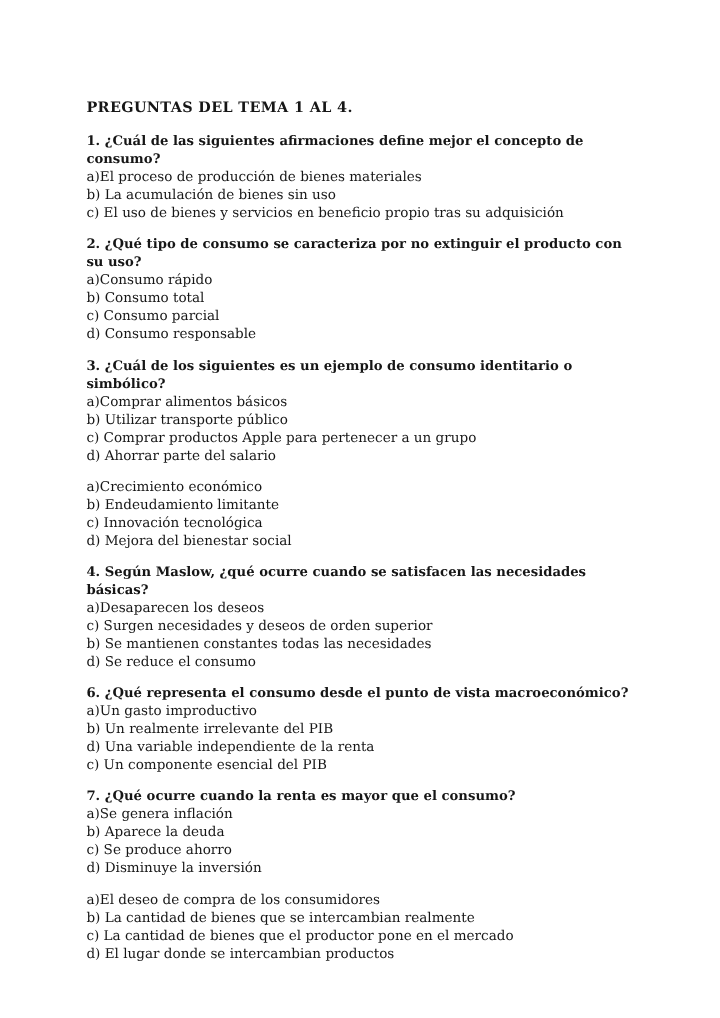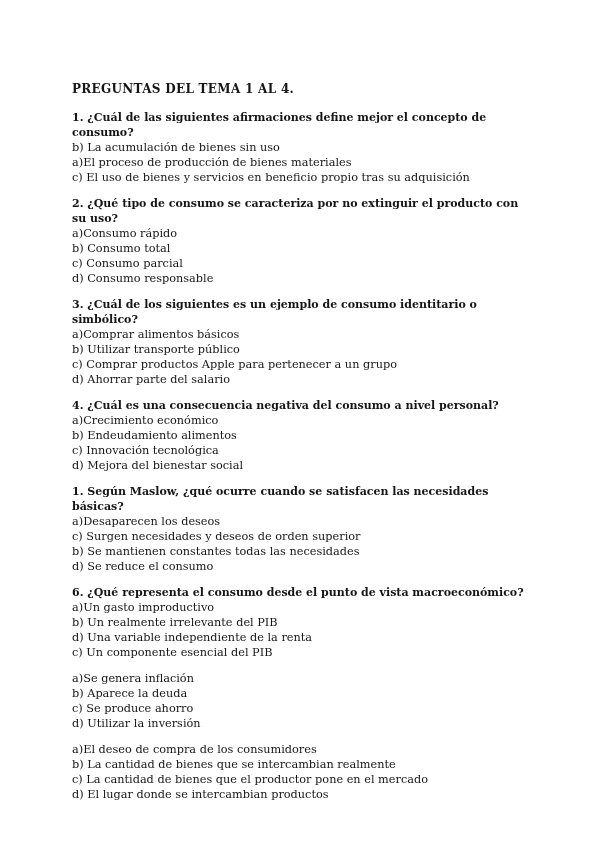--- a/index.html
+++ b/index.html
@@ -48,70 +48,70 @@
 </head>
 <body>
 
 <div class="page">
   <div class="content">
 
     <p class="doc-title">PREGUNTAS DEL TEMA 1 AL 4.</p>
 
     <div class="question-block">
       <p class="q-heading">1. ¿Cuál de las siguientes afirmaciones define mejor el concepto de consumo?</p>
+      <p class="q-option">a)El proceso de producción de bienes materiales</p>
       <p class="q-option">b) La acumulación de bienes sin uso</p>
-      <p class="q-option">a)El proceso de producción de bienes materiales</p>
       <p class="q-option">c) El uso de bienes y servicios en beneficio propio tras su adquisición</p>
     </div>
 
     <div class="question-block">
       <p class="q-heading">2. ¿Qué tipo de consumo se caracteriza por no extinguir el producto con su uso?</p>
       <p class="q-option">a)Consumo rápido</p>
       <p class="q-option">b) Consumo total</p>
       <p class="q-option">c) Consumo parcial</p>
       <p class="q-option">d) Consumo responsable</p>
     </div>
 
     <div class="question-block">
       <p class="q-heading">3. ¿Cuál de los siguientes es un ejemplo de consumo identitario o simbólico?</p>
       <p class="q-option">a)Comprar alimentos básicos</p>
       <p class="q-option">b) Utilizar transporte público</p>
       <p class="q-option">c) Comprar productos Apple para pertenecer a un grupo</p>
       <p class="q-option">d) Ahorrar parte del salario</p>
     </div>
 
     <div class="question-block">
-      <p class="q-heading">4. ¿Cuál es una consecuencia negativa del consumo a nivel personal?</p>
       <p class="q-option">a)Crecimiento económico</p>
-      <p class="q-option">b) Endeudamiento alimentos</p>
+      <p class="q-option">b) Endeudamiento limitante</p>
       <p class="q-option">c) Innovación tecnológica</p>
       <p class="q-option">d) Mejora del bienestar social</p>
     </div>
 
     <div class="question-block">
-      <p class="q-heading">1. Según Maslow, ¿qué ocurre cuando se satisfacen las necesidades básicas?</p>
+      <p class="q-heading">4. Según Maslow, ¿qué ocurre cuando se satisfacen las necesidades básicas?</p>
       <p class="q-option">a)Desaparecen los deseos</p>
       <p class="q-option">c) Surgen necesidades y deseos de orden superior</p>
       <p class="q-option">b) Se mantienen constantes todas las necesidades</p>
       <p class="q-option">d) Se reduce el consumo</p>
     </div>
 
     <div class="question-block">
       <p class="q-heading">6. ¿Qué representa el consumo desde el punto de vista macroeconómico?</p>
       <p class="q-option">a)Un gasto improductivo</p>
       <p class="q-option">b) Un realmente irrelevante del PIB</p>
       <p class="q-option">d) Una variable independiente de la renta</p>
       <p class="q-option">c) Un componente esencial del PIB</p>
     </div>
 
     <div class="question-block">
+      <p class="q-heading">7. ¿Qué ocurre cuando la renta es mayor que el consumo?</p>
       <p class="q-option">a)Se genera inflación</p>
       <p class="q-option">b) Aparece la deuda</p>
       <p class="q-option">c) Se produce ahorro</p>
-      <p class="q-option">d) Utilizar la inversión</p>
+      <p class="q-option">d) Disminuye la inversión</p>
     </div>
 
     <div class="question-block">
       <p class="q-option">a)El deseo de compra de los consumidores</p>
       <p class="q-option">b) La cantidad de bienes que se intercambian realmente</p>
       <p class="q-option">c) La cantidad de bienes que el productor pone en el mercado</p>
       <p class="q-option">d) El lugar donde se intercambian productos</p>
     </div>
 
   </div>

